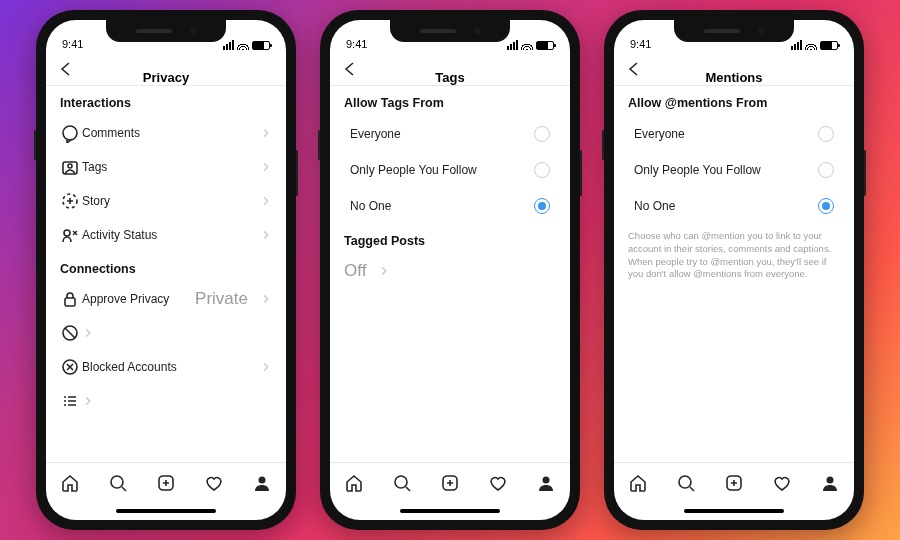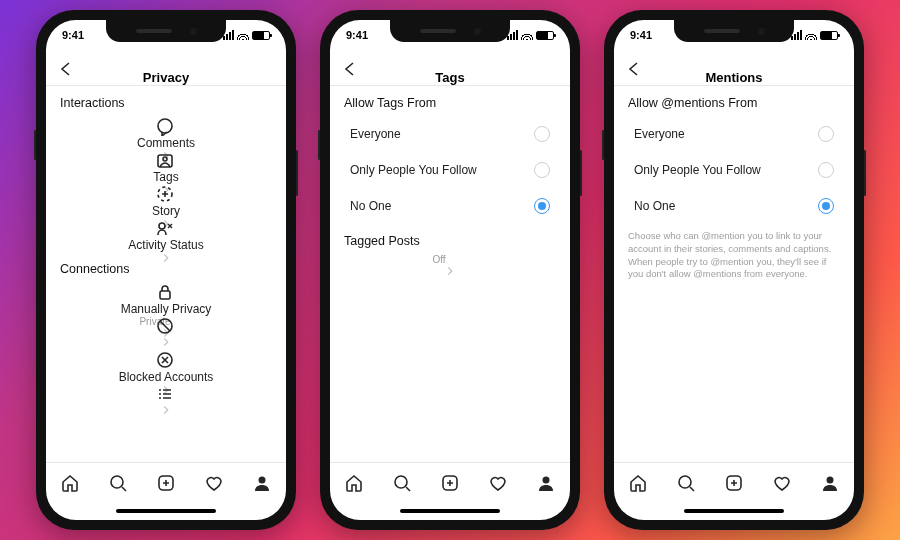--- a/index.html
+++ b/index.html
@@ -5,42 +5,42 @@
   *{box-sizing:border-box;margin:0;padding:0;font-family:-apple-system,Helvetica,Arial,sans-serif;}
   body{width:900px;height:540px;overflow:hidden;}
   .bg{width:900px;height:540px;background:linear-gradient(135deg,#7b32d6 0%,#c13584 30%,#e1306c 55%,#fd5949 80%,#fca345 100%);display:flex;justify-content:center;align-items:center;gap:24px;}
   .phone{width:260px;height:520px;background:#111;border-radius:38px;padding:10px;position:relative;box-shadow:0 8px 30px rgba(0,0,0,.35);}
   .phone::before{content:"";position:absolute;left:-2px;top:120px;width:2px;height:30px;background:#222;border-radius:2px;}
   .phone::after{content:"";position:absolute;right:-2px;top:140px;width:2px;height:46px;background:#222;border-radius:2px;}
   .screen{width:100%;height:100%;background:#fff;border-radius:30px;overflow:hidden;position:relative;display:flex;flex-direction:column;}
   .notch{position:absolute;top:0;left:50%;transform:translateX(-50%);width:120px;height:22px;background:#111;border-radius:0 0 14px 14px;z-index:5;display:flex;align-items:center;justify-content:center;gap:18px;}
   .notch .spk{width:36px;height:4px;background:#2a2a2a;border-radius:2px;}
   .notch .cam{width:7px;height:7px;background:#1a1a1a;border-radius:50%;}
-  .status{height:32px;display:flex;align-items:center;justify-content:space-between;padding:0 16px 2px;font-size:11px;font-weight:700;}
+  .status{height:32px;display:flex;align-items:flex-end;justify-content:space-between;padding:0 16px 2px;font-size:11px;font-weight:400;}
   .status .right{display:flex;align-items:center;gap:3px;}
   .sigbars{display:flex;align-items:flex-end;gap:1px;}
   .sigbars i{width:2px;background:#000;display:block;}
   .sigbars i:nth-child(1){height:4px}.sigbars i:nth-child(2){height:6px}.sigbars i:nth-child(3){height:8px}.sigbars i:nth-child(4){height:10px}
   .wifi{width:12px;height:9px;position:relative;}
   .wifi::before{content:"";position:absolute;inset:0;background:
      radial-gradient(circle at 50% 100%,#000 1.5px,transparent 1.5px),
      radial-gradient(circle at 50% 100%,transparent 3px,#000 3px,#000 4px,transparent 4px),
      radial-gradient(circle at 50% 100%,transparent 5.5px,#000 5.5px,#000 6.5px,transparent 6.5px);}
   .batt{width:18px;height:9px;border:1px solid #000;border-radius:2px;position:relative;}
   .batt::after{content:"";position:absolute;right:-3px;top:2px;width:2px;height:3px;background:#000;border-radius:0 1px 1px 0;}
   .batt i{display:block;width:70%;height:100%;background:#000;}
   .navbar{height:34px;display:flex;align-items:flex-end;justify-content:center;position:relative;border-bottom:1px solid #e8e8e8;}
   .navbar .back{position:absolute;left:10px;top:50%;transform:translateY(-50%);}
   .navbar .title{font-size:13px;font-weight:600;}
   .content{flex:1;overflow:hidden;padding:0 0 0 0;}
-  .section-h{font-size:12.5px;font-weight:400;padding:10px 14px 6px;color:#111;}
-  .row{display:flex;align-items:center;height:34px;padding:0 14px;font-size:12px;color:#222;flex-direction:column;}
+  .section-h{font-size:12.5px;font-weight:700;padding:10px 14px 6px;color:#111;}
+  .row{display:flex;align-items:center;height:34px;padding:0 14px;font-size:12px;color:#222;}
   .row .icn{width:22px;display:flex;justify-content:flex-start;}
   .row .lbl{flex:1;}
-  .row .val{color:#9b9b9b;font-size:10px;margin-right:22px;}
+  .row .val{color:#9b9b9b;font-size:17px;margin-right:12px;}
   .radio-row{display:flex;align-items:center;justify-content:space-between;height:36px;padding:0 20px;font-size:12px;color:#222;}
   .radio{width:16px;height:16px;border:1.5px solid #cfcfcf;border-radius:50%;display:flex;align-items:center;justify-content:center;}
   .radio.sel{border-color:#3897f0;}
   .radio.sel::after{content:"";width:8px;height:8px;background:#3897f0;border-radius:50%;}
   .helper{font-size:9.5px;line-height:1.35;color:#9e9e9e;padding:6px 14px 0;}
   .tabbar{height:40px;border-top:1px solid #e6e6e6;display:flex;align-items:center;justify-content:space-around;}
   .tabbar .ic{width:20px;height:20px;display:flex;align-items:center;justify-content:center;}
   .home-ind{height:18px;display:flex;align-items:center;justify-content:center;}
   .home-ind i{width:100px;height:4px;background:#000;border-radius:3px;}
   svg{display:block;}
@@ -145,21 +145,21 @@
             </span>
       </div>
           <div class="section-h">Connections</div>
           <div class="row">
         <span class="icn">
               <svg width="20" height="20" viewBox="0 0 20 20" class="ik">
                 <rect x="5" y="9" width="10" height="8" rx="1.5"></rect>
                 <path d="M7 9V7a3 3 0 0 1 6 0v2"></path>
               </svg>
             </span>
-        <span class="lbl">Manually Privacy</span>
+        <span class="lbl">Approve Privacy</span>
         <span class="val">Private</span>
         <span>
               <svg width="12" height="12" viewBox="0 0 20 20" class="chev">
                 <path d="M7 4l6 6-6 6"></path>
               </svg>
             </span>
       </div>
           <div class="row">
         <span class="icn">
               <svg width="20" height="20" viewBox="0 0 20 20" class="ik">

